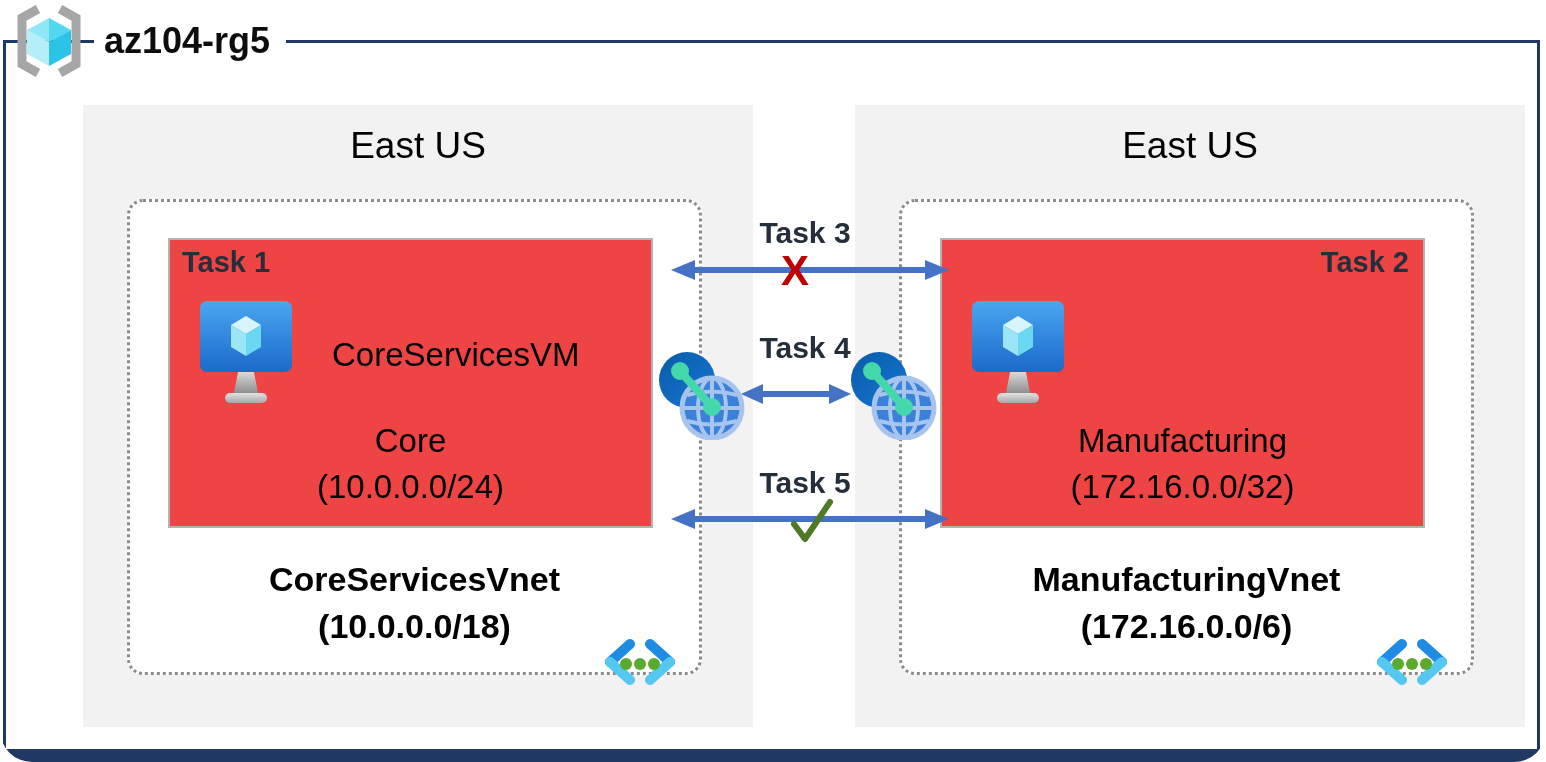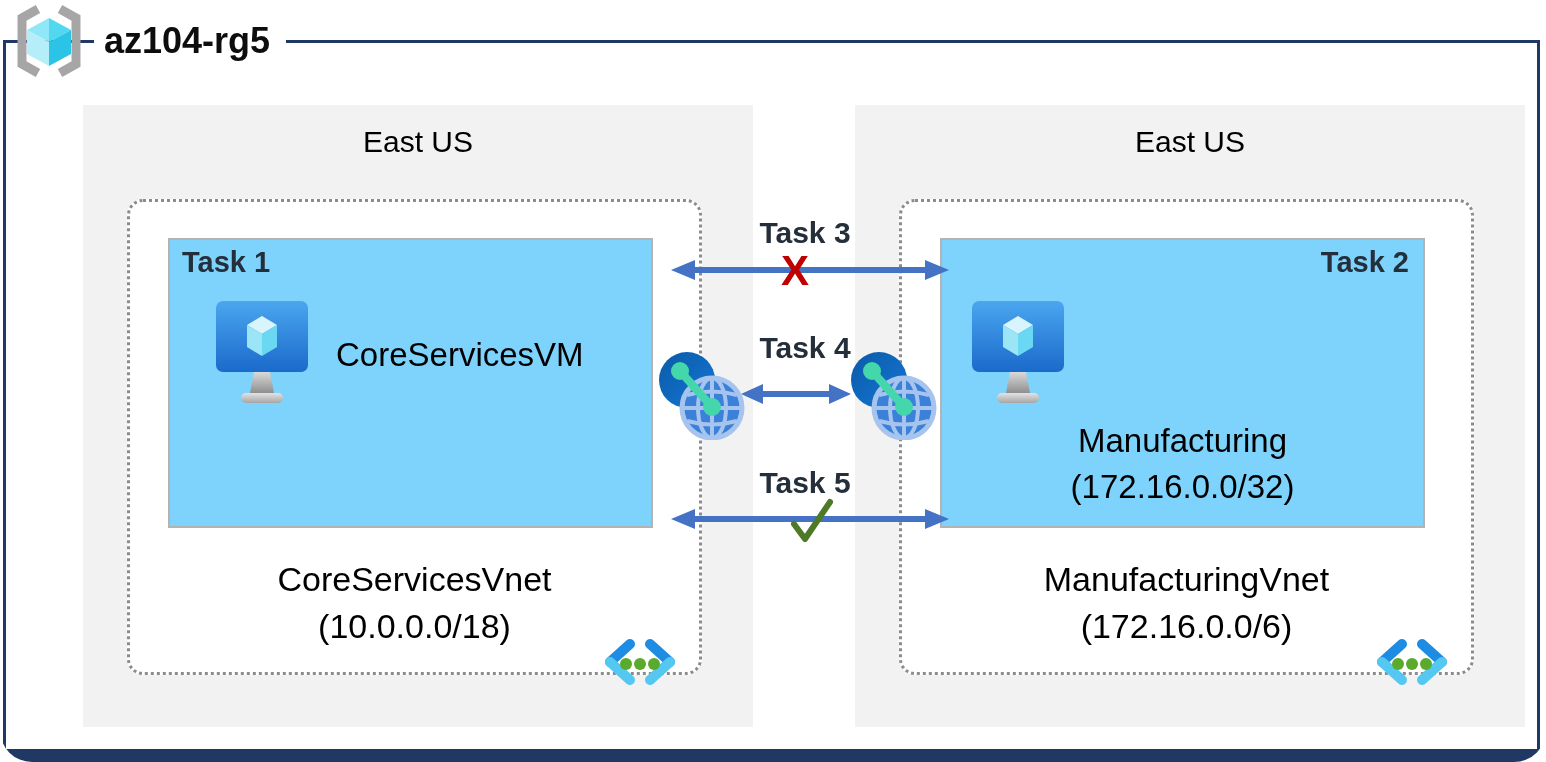--- a/index.html
+++ b/index.html
@@ -11,33 +11,33 @@
   .frame{position:absolute;left:3px;top:40px;width:1537px;height:712px;
     border:3px solid #1f3864;box-sizing:border-box;}
   .bottom-bar{position:absolute;left:0;top:752px;width:1546px;height:10px;background:#1f3864;}
   
   .rg-header{position:absolute;left:10px;top:2px;height:78px;display:flex;align-items:center;z-index:5;}
   .rg-title{font-size:36px;font-weight:bold;background:#ffffff;padding:6px 16px 6px 10px;margin-left:6px;color:#0d0d0d;}
   
   .region{position:absolute;top:105px;width:670px;height:622px;background:#f2f2f2;}
   .region-left{left:83px;}
   .region-right{left:855px;}
-  .region-name{position:absolute;top:20px;left:0;width:100%;text-align:center;font-size:30px;color:#000;}
+  .region-name{position:absolute;top:20px;left:0;width:100%;text-align:center;font-size:37px;color:#000;}
   
   .vnet-box{position:absolute;left:44px;top:94px;width:575px;height:476px;background:#ffffff;
     border:3px dotted #8c8c8c;border-radius:16px;box-sizing:border-box;}
   .vnet-name-block{position:absolute;bottom:22px;left:0;width:100%;text-align:center;
-    font-size:34px;line-height:47px;color:#000;}
+    font-size:34px;line-height:47px;color:#000;font-weight:bold;}
   .vnet-icon{position:absolute;right:22px;bottom:-14px;}
   
-  .subnet-box{position:absolute;left:38px;top:36px;width:485px;height:290px;background:#7dd3fc;
+  .subnet-box{position:absolute;left:38px;top:36px;width:485px;height:290px;background:#ef4444;
     border:2px solid #b3b3b3;box-sizing:border-box;}
   .task-label{position:absolute;top:6px;left:12px;font-size:29px;font-weight:bold;color:#242f3b;}
   .task-label.at-right{left:auto;right:14px;}
-  .vm-row{position:absolute;top:58px;left:44px;right:8px;height:114px;display:flex;align-items:center;gap:26px;}
+  .vm-row{position:absolute;top:58px;left:28px;right:8px;height:114px;display:flex;align-items:center;gap:38px;}
   .vm-row.tight{left:28px;gap:24px;}
   .vm-name{font-size:33px;color:#000;white-space:nowrap;}
   .subnet-name-block{position:absolute;bottom:16px;left:0;width:100%;text-align:center;
     font-size:33px;line-height:46px;color:#000;}
   
   .conn-label{position:absolute;left:670px;width:270px;text-align:center;
     font-size:30px;font-weight:bold;color:#242f3b;z-index:4;}
   .lbl-task3{top:216px;}
   .lbl-task4{top:331px;}
   .lbl-task5{top:466px;}
@@ -102,20 +102,24 @@
           <svg width="96" height="112" viewBox="0 0 96 112">
             <rect x="2" y="2" width="92" height="71" rx="7" fill="url(#vmScreen)"></rect>
             <polygon points="48,17 63,26 48,35 33,26" fill="#d8f5fd"></polygon>
             <polygon points="33,26 48,35 48,57 33,48" fill="#9ce5f6"></polygon>
             <polygon points="63,26 48,35 48,57 63,48" fill="#6bd8f3"></polygon>
             <polygon points="40,73 56,73 60,94 36,94" fill="url(#vmStand)"></polygon>
             <rect x="27" y="94" width="42" height="10" rx="5" fill="url(#vmBase)"></rect>
           </svg>
           <span class="vm-name">CoreServicesVM</span>
         </div>
+        <div class="subnet-name-block">
+          <div>Core</div>
+          <div>(10.0.0.0/24)</div>
+        </div>
       </div>
       <div class="vnet-name-block">
         <div>CoreServicesVnet</div>
         <div>(10.0.0.0/18)</div>
       </div>
       <svg class="vnet-icon" width="74" height="48" viewBox="0 0 74 48">
         <path d="M27 6 L7 24" stroke="#1f8ce4" stroke-width="10" stroke-linecap="round" fill="none"></path>
         <path d="M7 24 L27 42" stroke="#55c8f2" stroke-width="10" stroke-linecap="round" fill="none"></path>
         <path d="M47 6 L67 24" stroke="#1f8ce4" stroke-width="10" stroke-linecap="round" fill="none"></path>
         <path d="M67 24 L47 42" stroke="#55c8f2" stroke-width="10" stroke-linecap="round" fill="none"></path>

